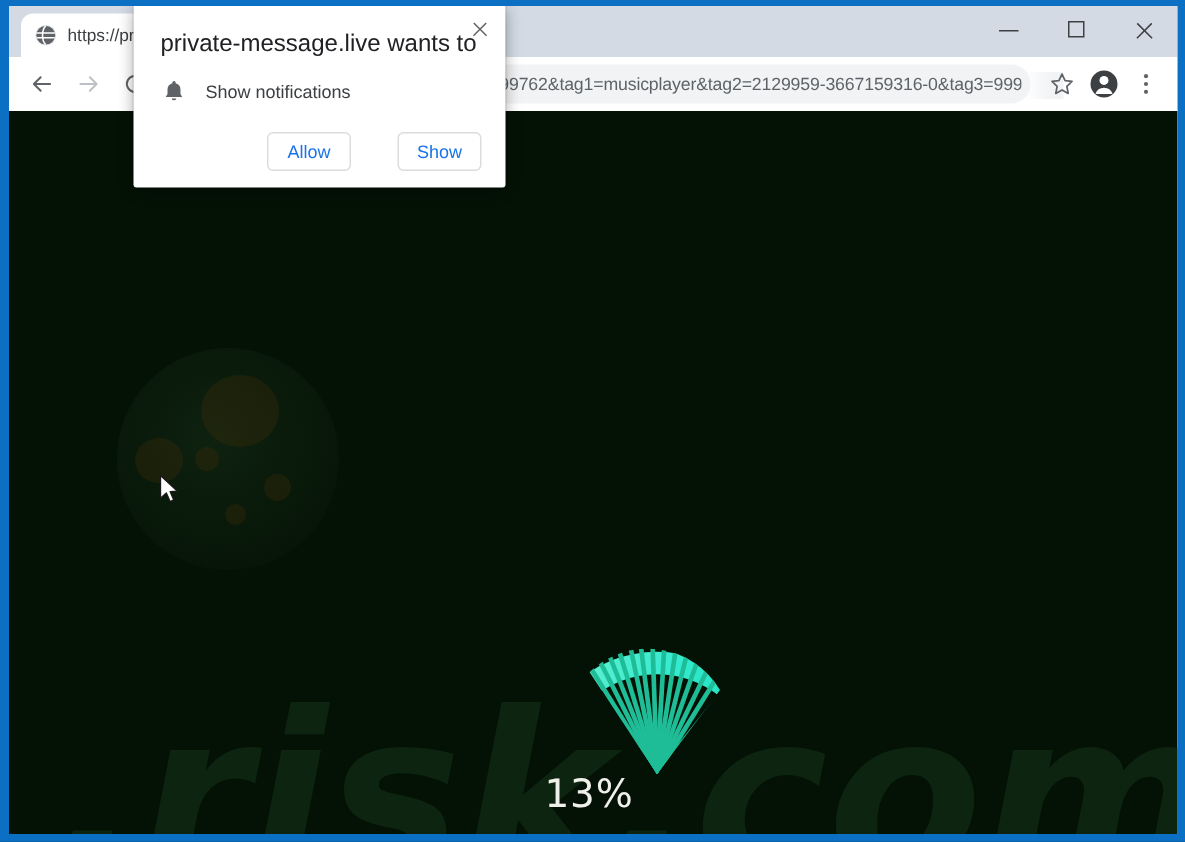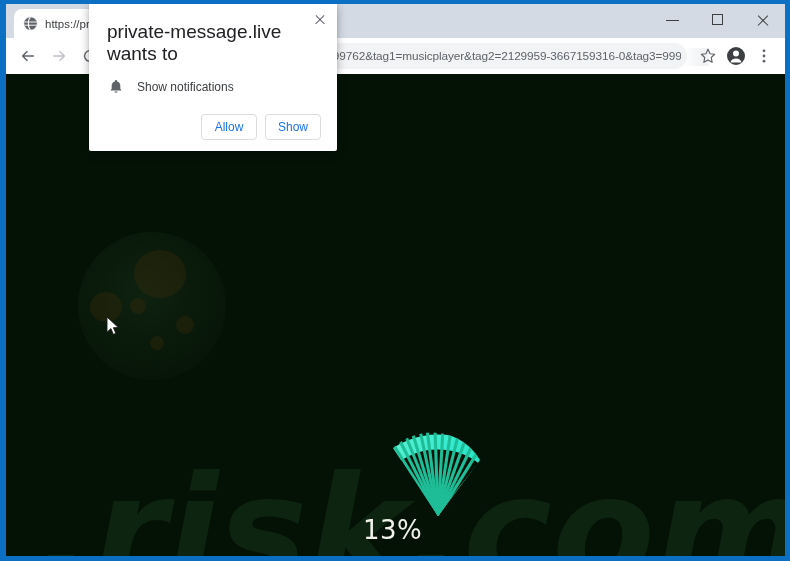--- a/index.html
+++ b/index.html
@@ -256,21 +256,21 @@
     width: 16px; height: 16px;
   }
   #permclose::before, #permclose::after {
     content:""; position:absolute; left:2px; top:7.3px;
     width:12px; height:1.3px; background:#5f6368;
   }
   #permclose::before { transform: rotate(45deg); }
   #permclose::after  { transform: rotate(-45deg); }
 
   #permtitle {
-    font-size: 19px;
+    font-size: 16px;
     color: #202124;
     margin: 3px 0 13px 0;
   }
   #permrow {
     display: flex;
     align-items: center;
     margin-bottom: 18px;
   }
   #bellicon { flex: 0 0 18px; width: 18px; height: 18px; margin-right: 12px; }
   #permitemlabel { font-size: 12px; color: #3c4043; }
@@ -288,20 +288,21 @@
     background: #fff;
     color: #1a73e8;
     font-size: 12px;
     font-family: "Liberation Sans", sans-serif;
     display: flex;
     align-items: center;
     justify-content: center;
     padding: 4px 12px;
     box-sizing: border-box;
     cursor: pointer;
+    margin-left: 23px;
   }
 
   
   #cursor {
     position: absolute;
     left: 100px; top: 242px;
     width: 14px; height: 20px;
     z-index: 30;
     pointer-events: none;
   }

